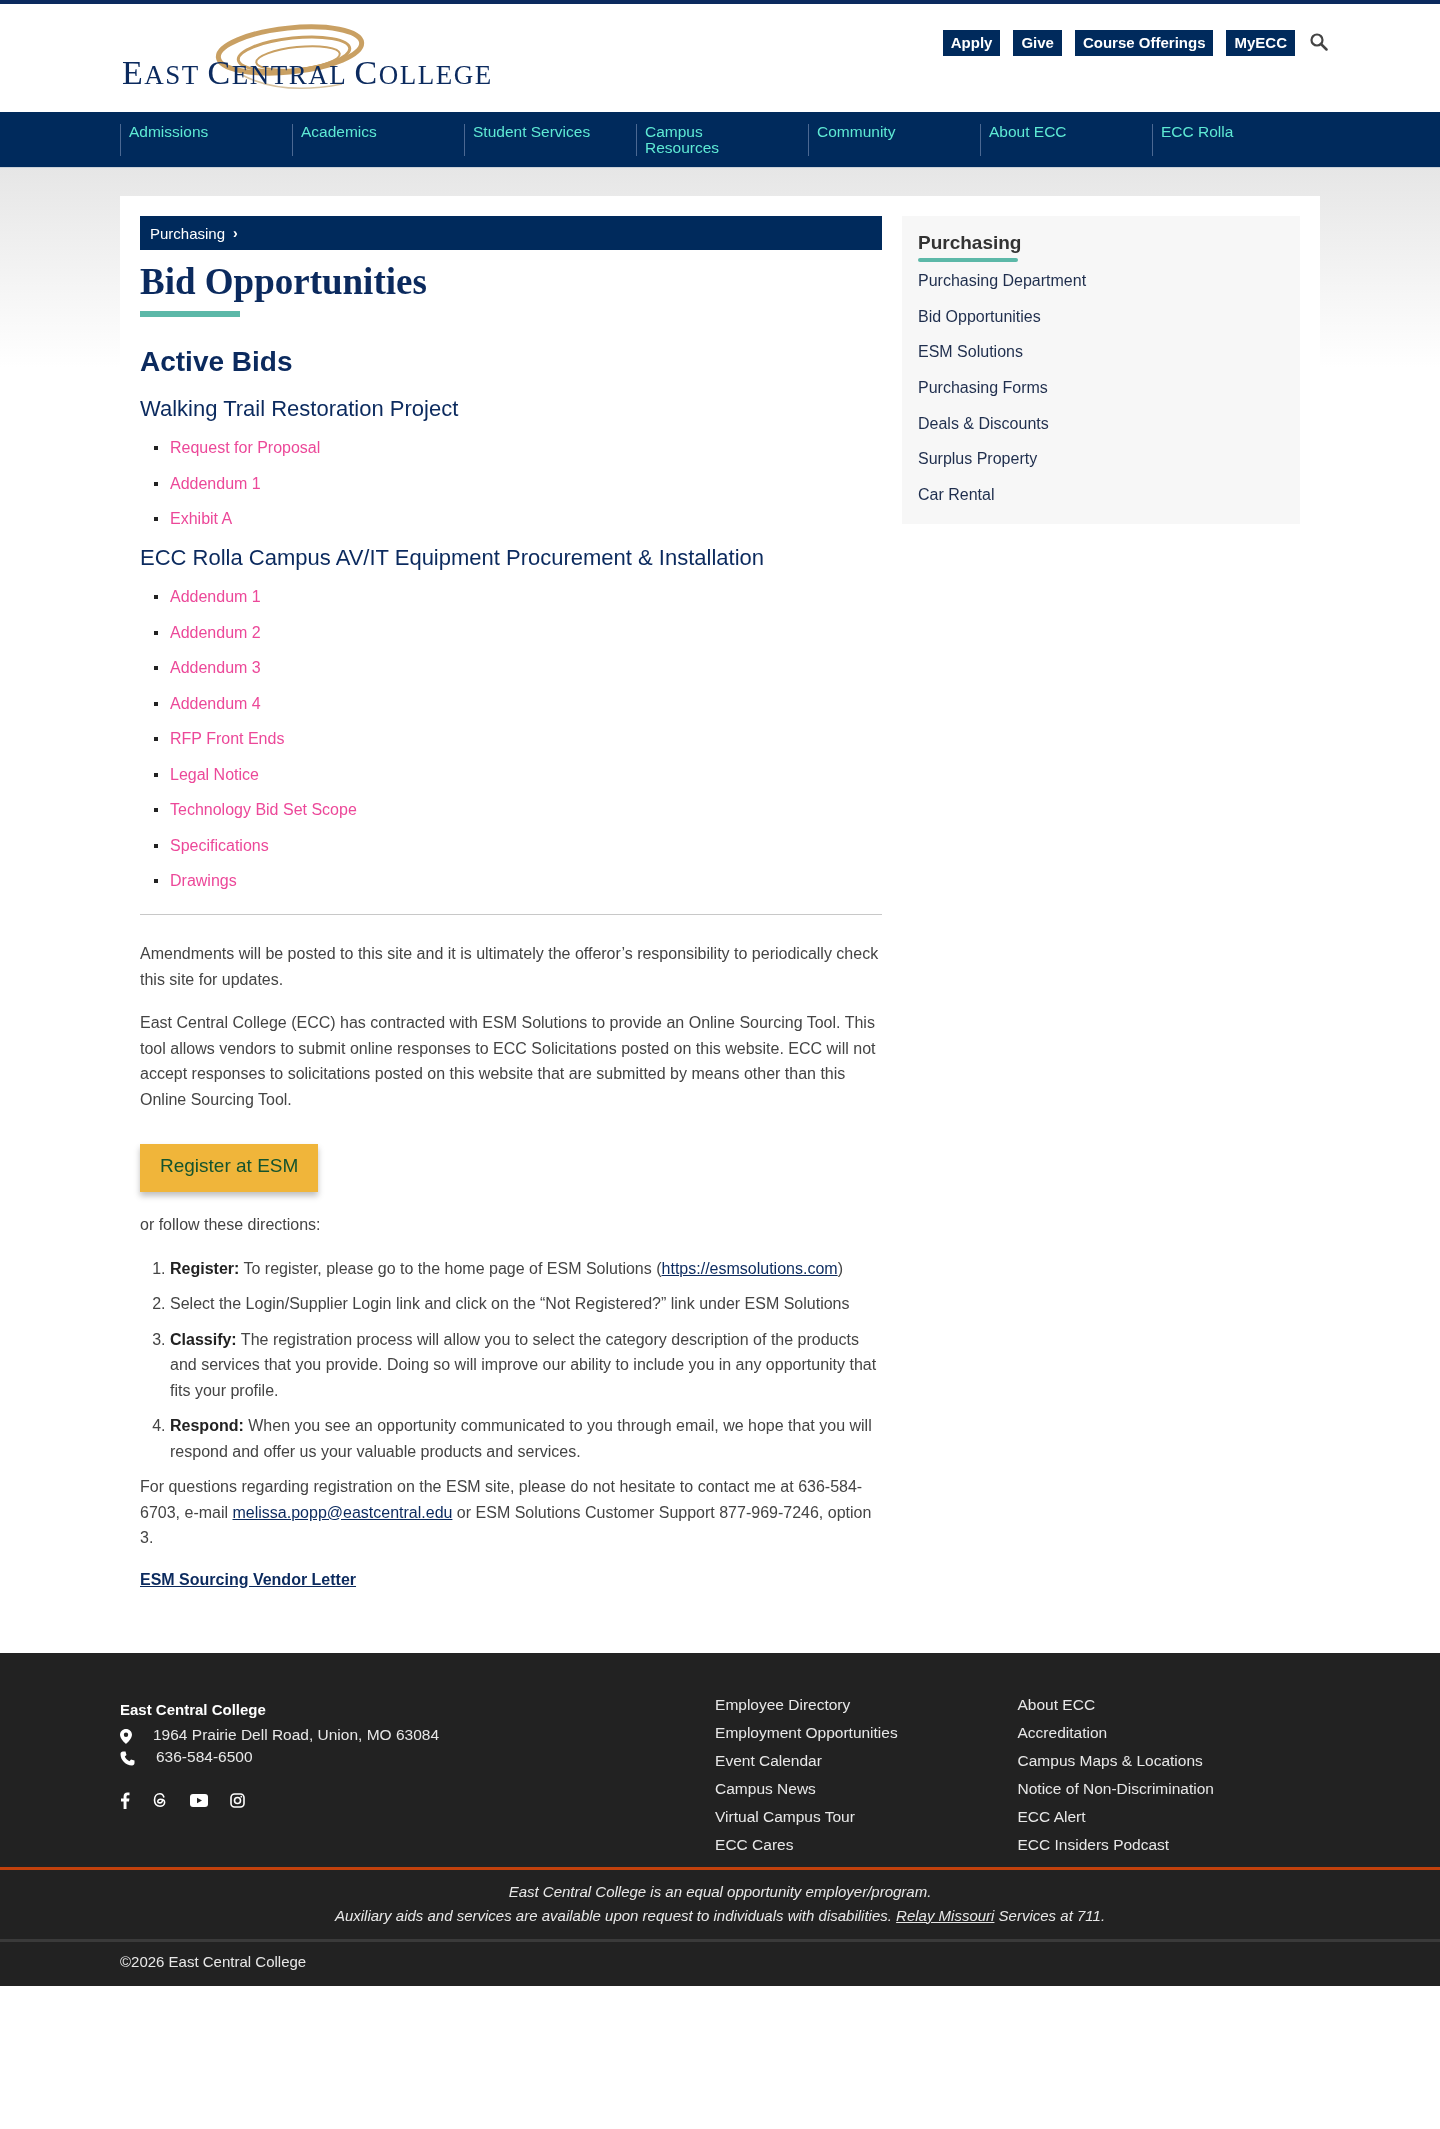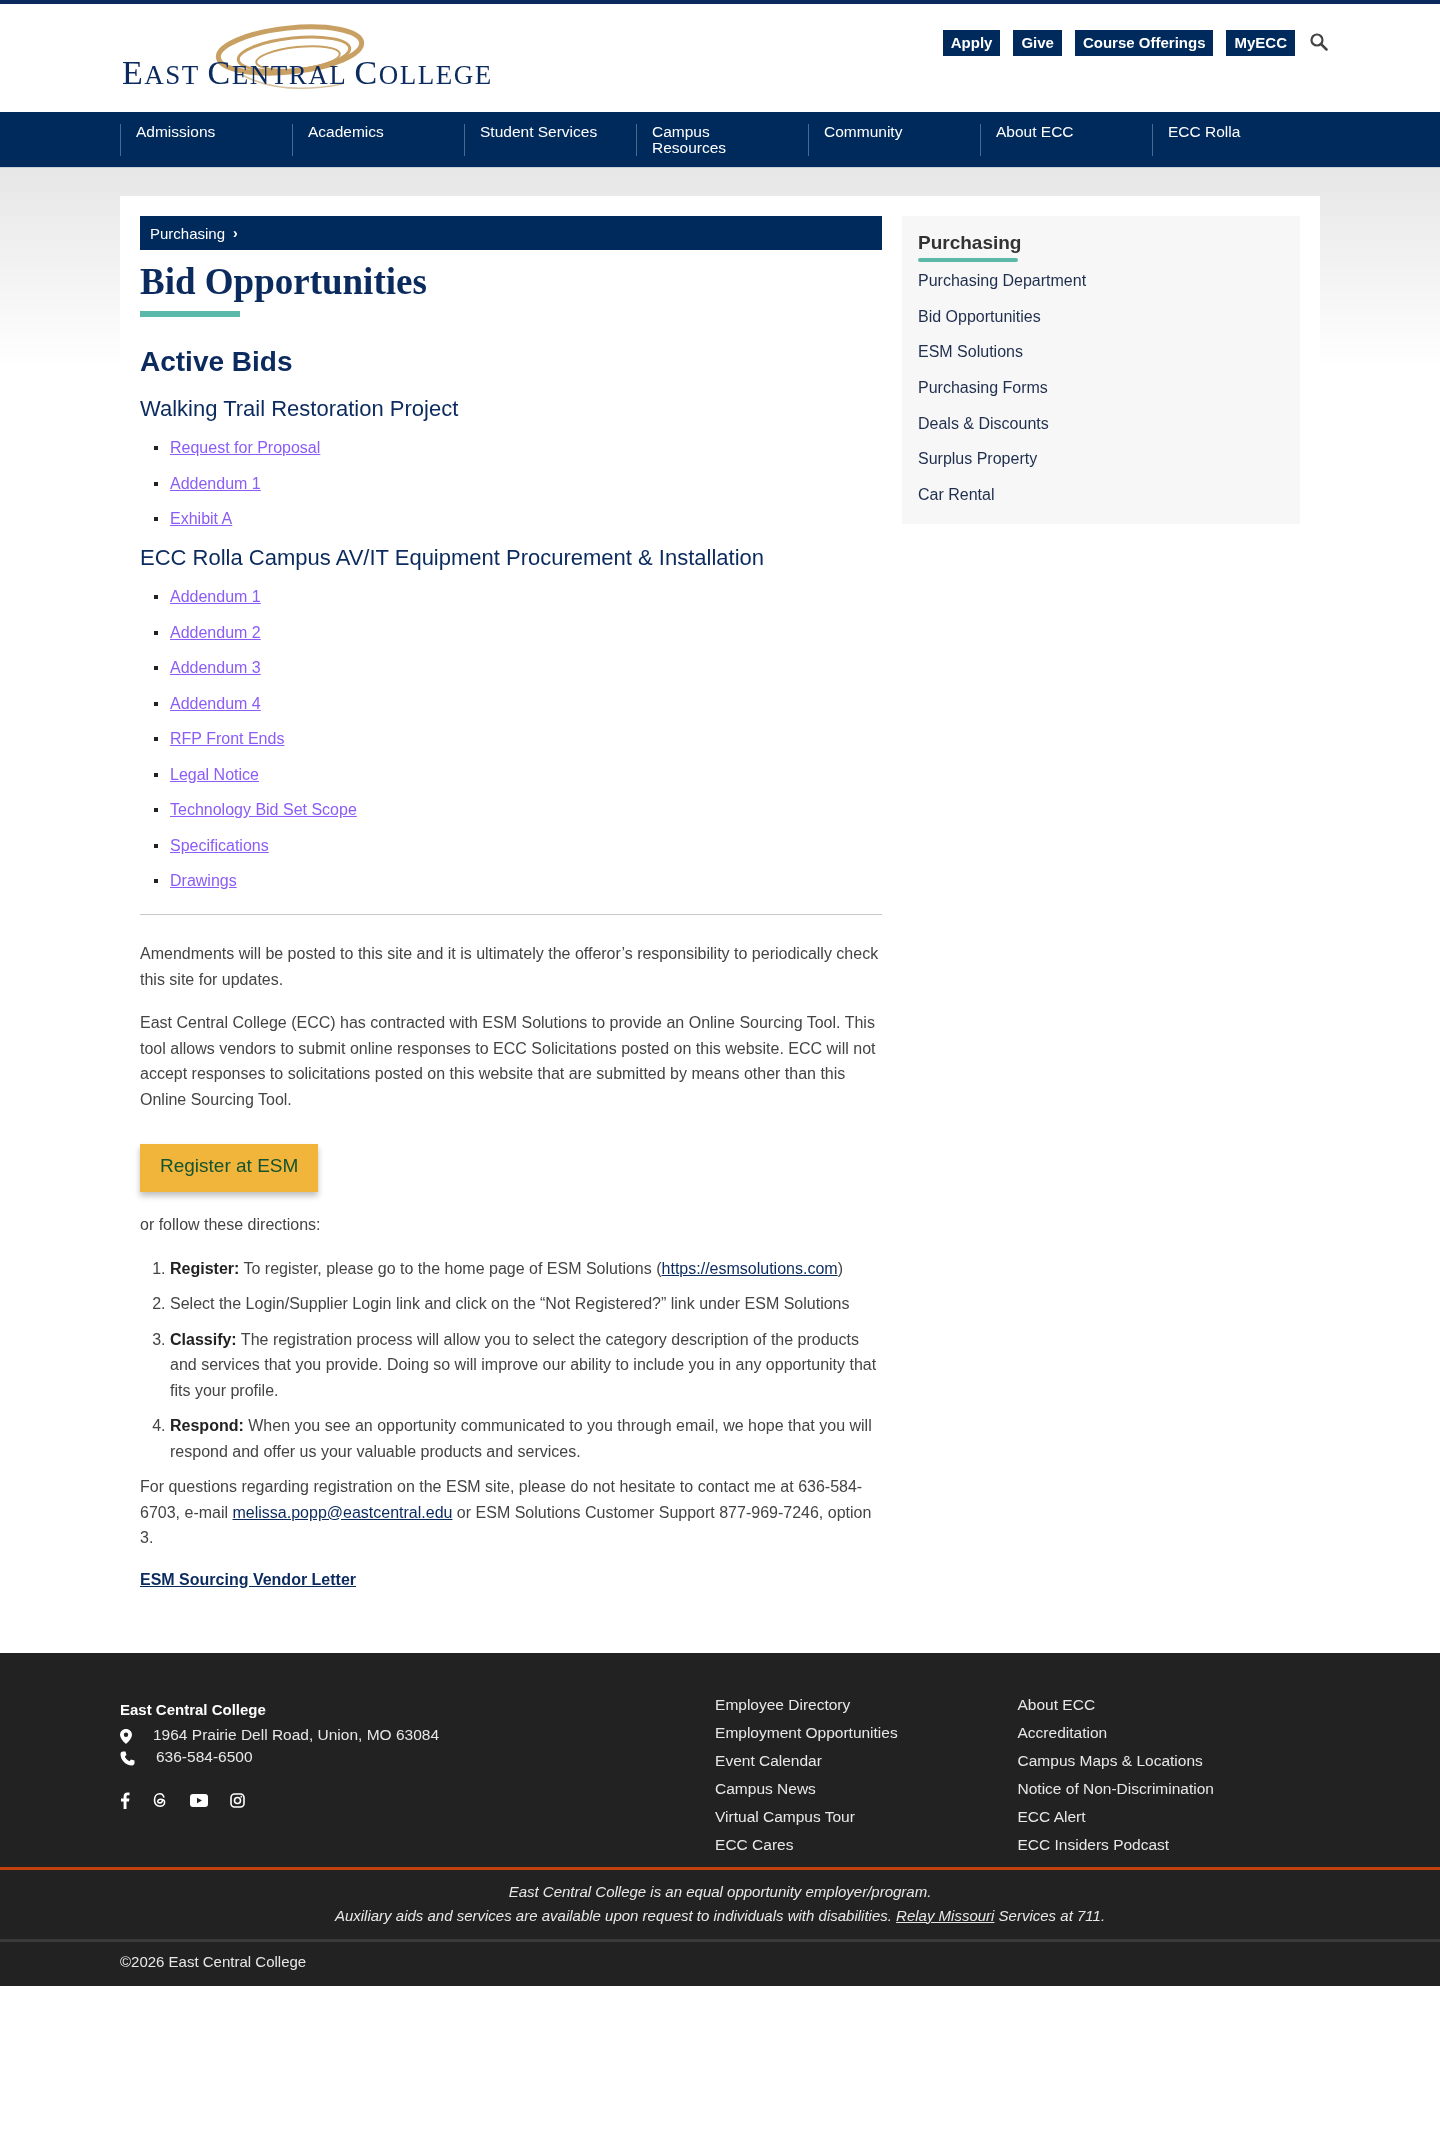--- a/index.html
+++ b/index.html
@@ -16,41 +16,41 @@
   .logo-text { position: absolute; left: 0; top: 34px; font-family: "Liberation Serif", serif; color: #0b2a5e; font-size: 34px; letter-spacing: 1.5px; white-space: nowrap; }
   .logo-text .small { font-size: 27px; }
 
   .utility { position: absolute; right: 110px; top: 26px; display: flex; align-items: center; gap: 13px; }
   .util-btn { background: #002a5c; color: #fff; font-weight: bold; font-size: 15px; padding: 4px 8px; height: 26px; line-height: 18px; text-decoration: none; cursor: pointer; }
   .search-icon { width: 20px; height: 20px; margin-left: 2px; display: inline-flex; }
 
   
   .mainnav { background: #002a5c; height: 56px; border-bottom: 1px solid #c9d0d8; }
   .mainnav ul { list-style: none; display: flex; margin-left: 120px; padding-top: 12px; }
-  .mainnav li { width: 172px; border-left: 1px solid #4b6892; height: 32px; padding-left: 15px; color: #ffffff; font-size: 15.5px; line-height: 16px; cursor: pointer; }
+  .mainnav li { width: 172px; border-left: 1px solid #4b6892; height: 32px; padding-left: 8px; color: #5eead4; font-size: 15.5px; line-height: 16px; cursor: pointer; }
 
   
   .page-bg { background: linear-gradient(#e6e6e6 0px, #ffffff 200px); padding-top: 28px; }
   .container { width: 1200px; margin: 0 auto; background: #fff; display: flex; padding: 20px 20px 40px 20px; }
   .content { width: 742px; }
   .sidebar-wrap { width: 398px; margin-left: 20px; }
 
   .breadcrumb { background: #002a5c; height: 34px; color: #fff; font-size: 15px; padding: 7px 10px; display: flex; align-items: center; gap: 8px; }
   .breadcrumb .chev { font-weight: bold; font-size: 14px; }
 
   h1.page-title { font-family: "Liberation Serif", serif; color: #0b2a5e; font-size: 37px; font-weight: bold; margin-top: 9px; line-height: 46px; }
   .title-bar { width: 100px; height: 6px; background: #5cb8a8; margin-top: 6px; }
 
   h2.section { color: #0b2a5e; font-size: 28px; font-weight: bold; margin-top: 28px; line-height: 34px; }
   h3.sub { color: #0b2a5e; font-size: 22px; font-weight: normal; margin-top: 16px; line-height: 28px; }
 
   ul.links { list-style: none; margin: 14px 0 0 0; }
   ul.links li { position: relative; padding-left: 30px; font-size: 16px; line-height: 22px; margin-bottom: 13.5px; }
   ul.links li::before { content: ""; position: absolute; left: 14px; top: 9px; width: 4px; height: 4px; background: #222; }
-  ul.links a { color: #8b5cf6; text-decoration: underline; cursor: pointer; }
+  ul.links a { color: #ec4899; cursor: pointer; }
 
   hr.divider { border: 0; border-top: 1px solid #c8c8c8; margin: 22px 0 26px 0; }
 
   p.body { font-size: 16px; line-height: 25.5px; color: #444; margin-bottom: 18px; }
   p.body a { color: #0b2a5e; text-decoration: underline; }
 
   .register-btn { display: inline-block; background: #f0b53a; color: #14532d; font-size: 19px; padding: 11px 20px; height: 48px; box-shadow: 0 4px 6px rgba(0,0,0,0.25); margin: 14px 0 20px 0; cursor: pointer; }
 
   ol.steps { margin: 18px 0 10px 30px; padding-left: 0; }
   ol.steps li { font-size: 16px; line-height: 25.5px; color: #444; margin-bottom: 10px; padding-left: 0; }

